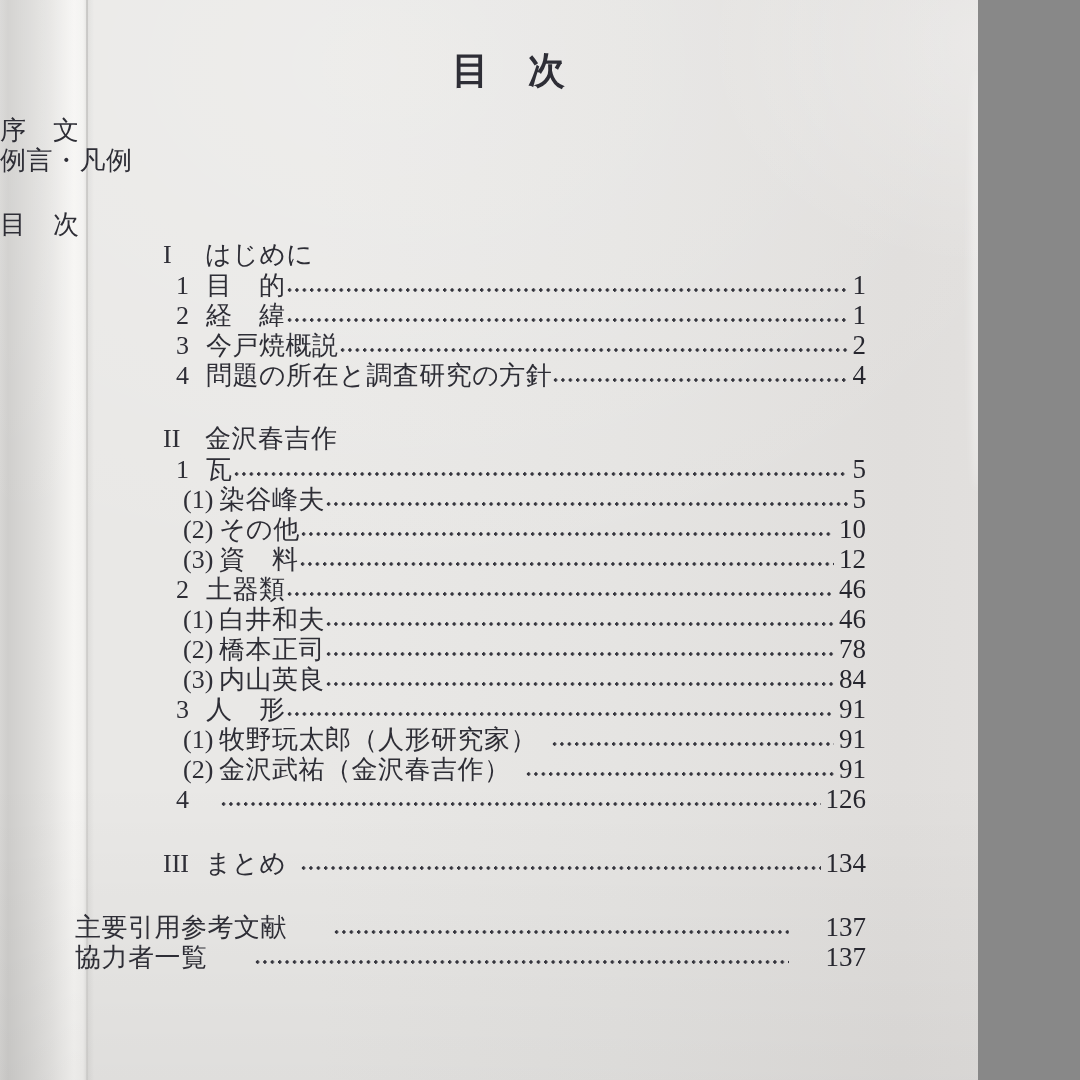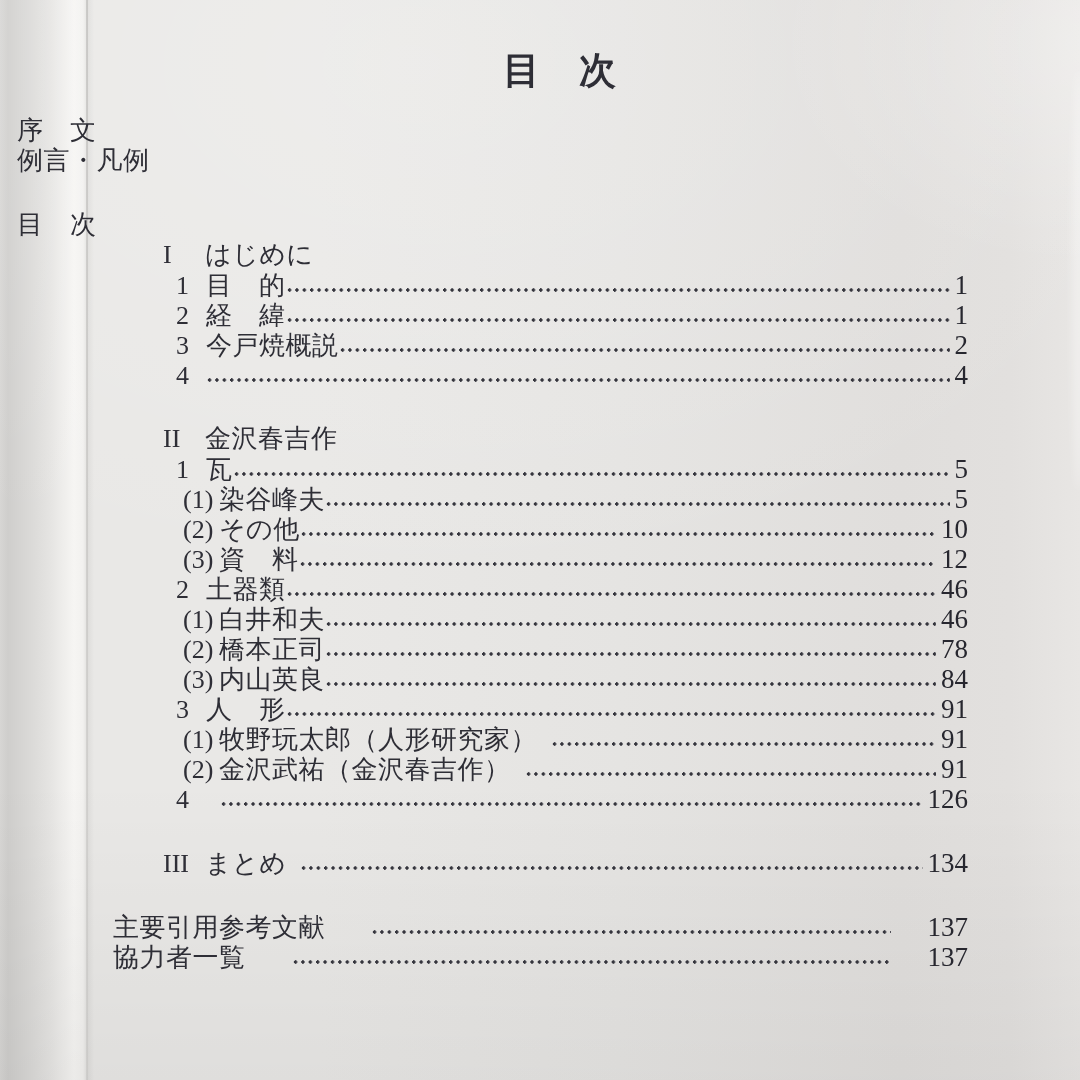--- a/index.html
+++ b/index.html
@@ -1,18 +1,18 @@
 <!DOCTYPE html>
 <html><head>
 <meta charset="utf-8">
 <style>
   html,body{margin:0;padding:0;background:#888;}
   .photo{
     position:relative;
-    width:1080px;height:1080px;
+    width:978px;height:1080px;
     overflow:hidden;
     font-family:"Liberation Serif","DejaVu Serif",serif;
     color:#2e2e36;
     background:
       radial-gradient(42% 30% at 101% 4%, rgba(255,255,255,0.30), rgba(255,255,255,0) 70%),
       radial-gradient(120% 80% at 38% 6%, rgba(255,255,255,0.22), rgba(255,255,255,0) 62%),
       linear-gradient(180deg, rgba(0,0,0,0) 72%, rgba(0,0,0,0.045) 100%),
       linear-gradient(90deg,
         #d7d6d4 0px,#cfcecc 8px,#d5d4d2 20px,#dcdbd9 34px,#e5e4e2 50px,
         #efeeec 64px,#f6f5f3 74px,#f2f1ef 83px,#dedddb 88px,#e9e8e6 94px,
@@ -43,28 +43,28 @@
   .rows{margin-top:24px;}
   .row{
     display:flex;align-items:baseline;
     height:30px;line-height:30px;
     padding-right:112px;
     white-space:nowrap;
   }
   .row.gap{margin-top:34px;}
   .num{flex:0 0 auto;font-size:26px;}
   .label{flex:0 0 auto;letter-spacing:0.5px;}
-  .lv-front{margin-left:17px;}
+  .lv-front{}
   .lv-roman{padding-left:163px;}
   .lv-roman .num{width:42px;}
   .lv-num{padding-left:176px;}
   .lv-num .num{width:30px;}
   .lv-paren{padding-left:183px;}
   .lv-paren .num{width:36px;}
-  .lv-plain{padding-left:113px;gap:32px;}
+  .lv-plain{padding-left:75px;gap:32px;}
   .leader{
     flex:1 1 auto;align-self:stretch;
     margin-right:5px;
     background-image:radial-gradient(circle at 3.5px 20px, #35353d 1.5px, rgba(0,0,0,0) 1.9px);
     background-size:7.4px 30px;
     background-repeat:repeat-x;
   }
   .leader.gl{margin-left:14px;}
   .pagenum{
     flex:0 0 auto;
@@ -114,20 +114,21 @@
     <span class="pagenum">1</span>
   </div>
         <div class="row lv-num">
     <span class="num">3</span>
     <span class="label">今戸焼概説</span>
     <span class="leader"></span>
     <span class="pagenum">2</span>
   </div>
         <div class="row lv-num">
     <span class="num">4</span>
+    <span class="label">問題の所在と調査研究の方針</span>
     <span class="leader"></span>
     <span class="pagenum">4</span>
   </div>
         <div class="row lv-roman gap np">
     <span class="num">II</span>
     <span class="label">金沢春吉作</span>
 
   </div>
         <div class="row lv-num">
     <span class="num">1</span>

